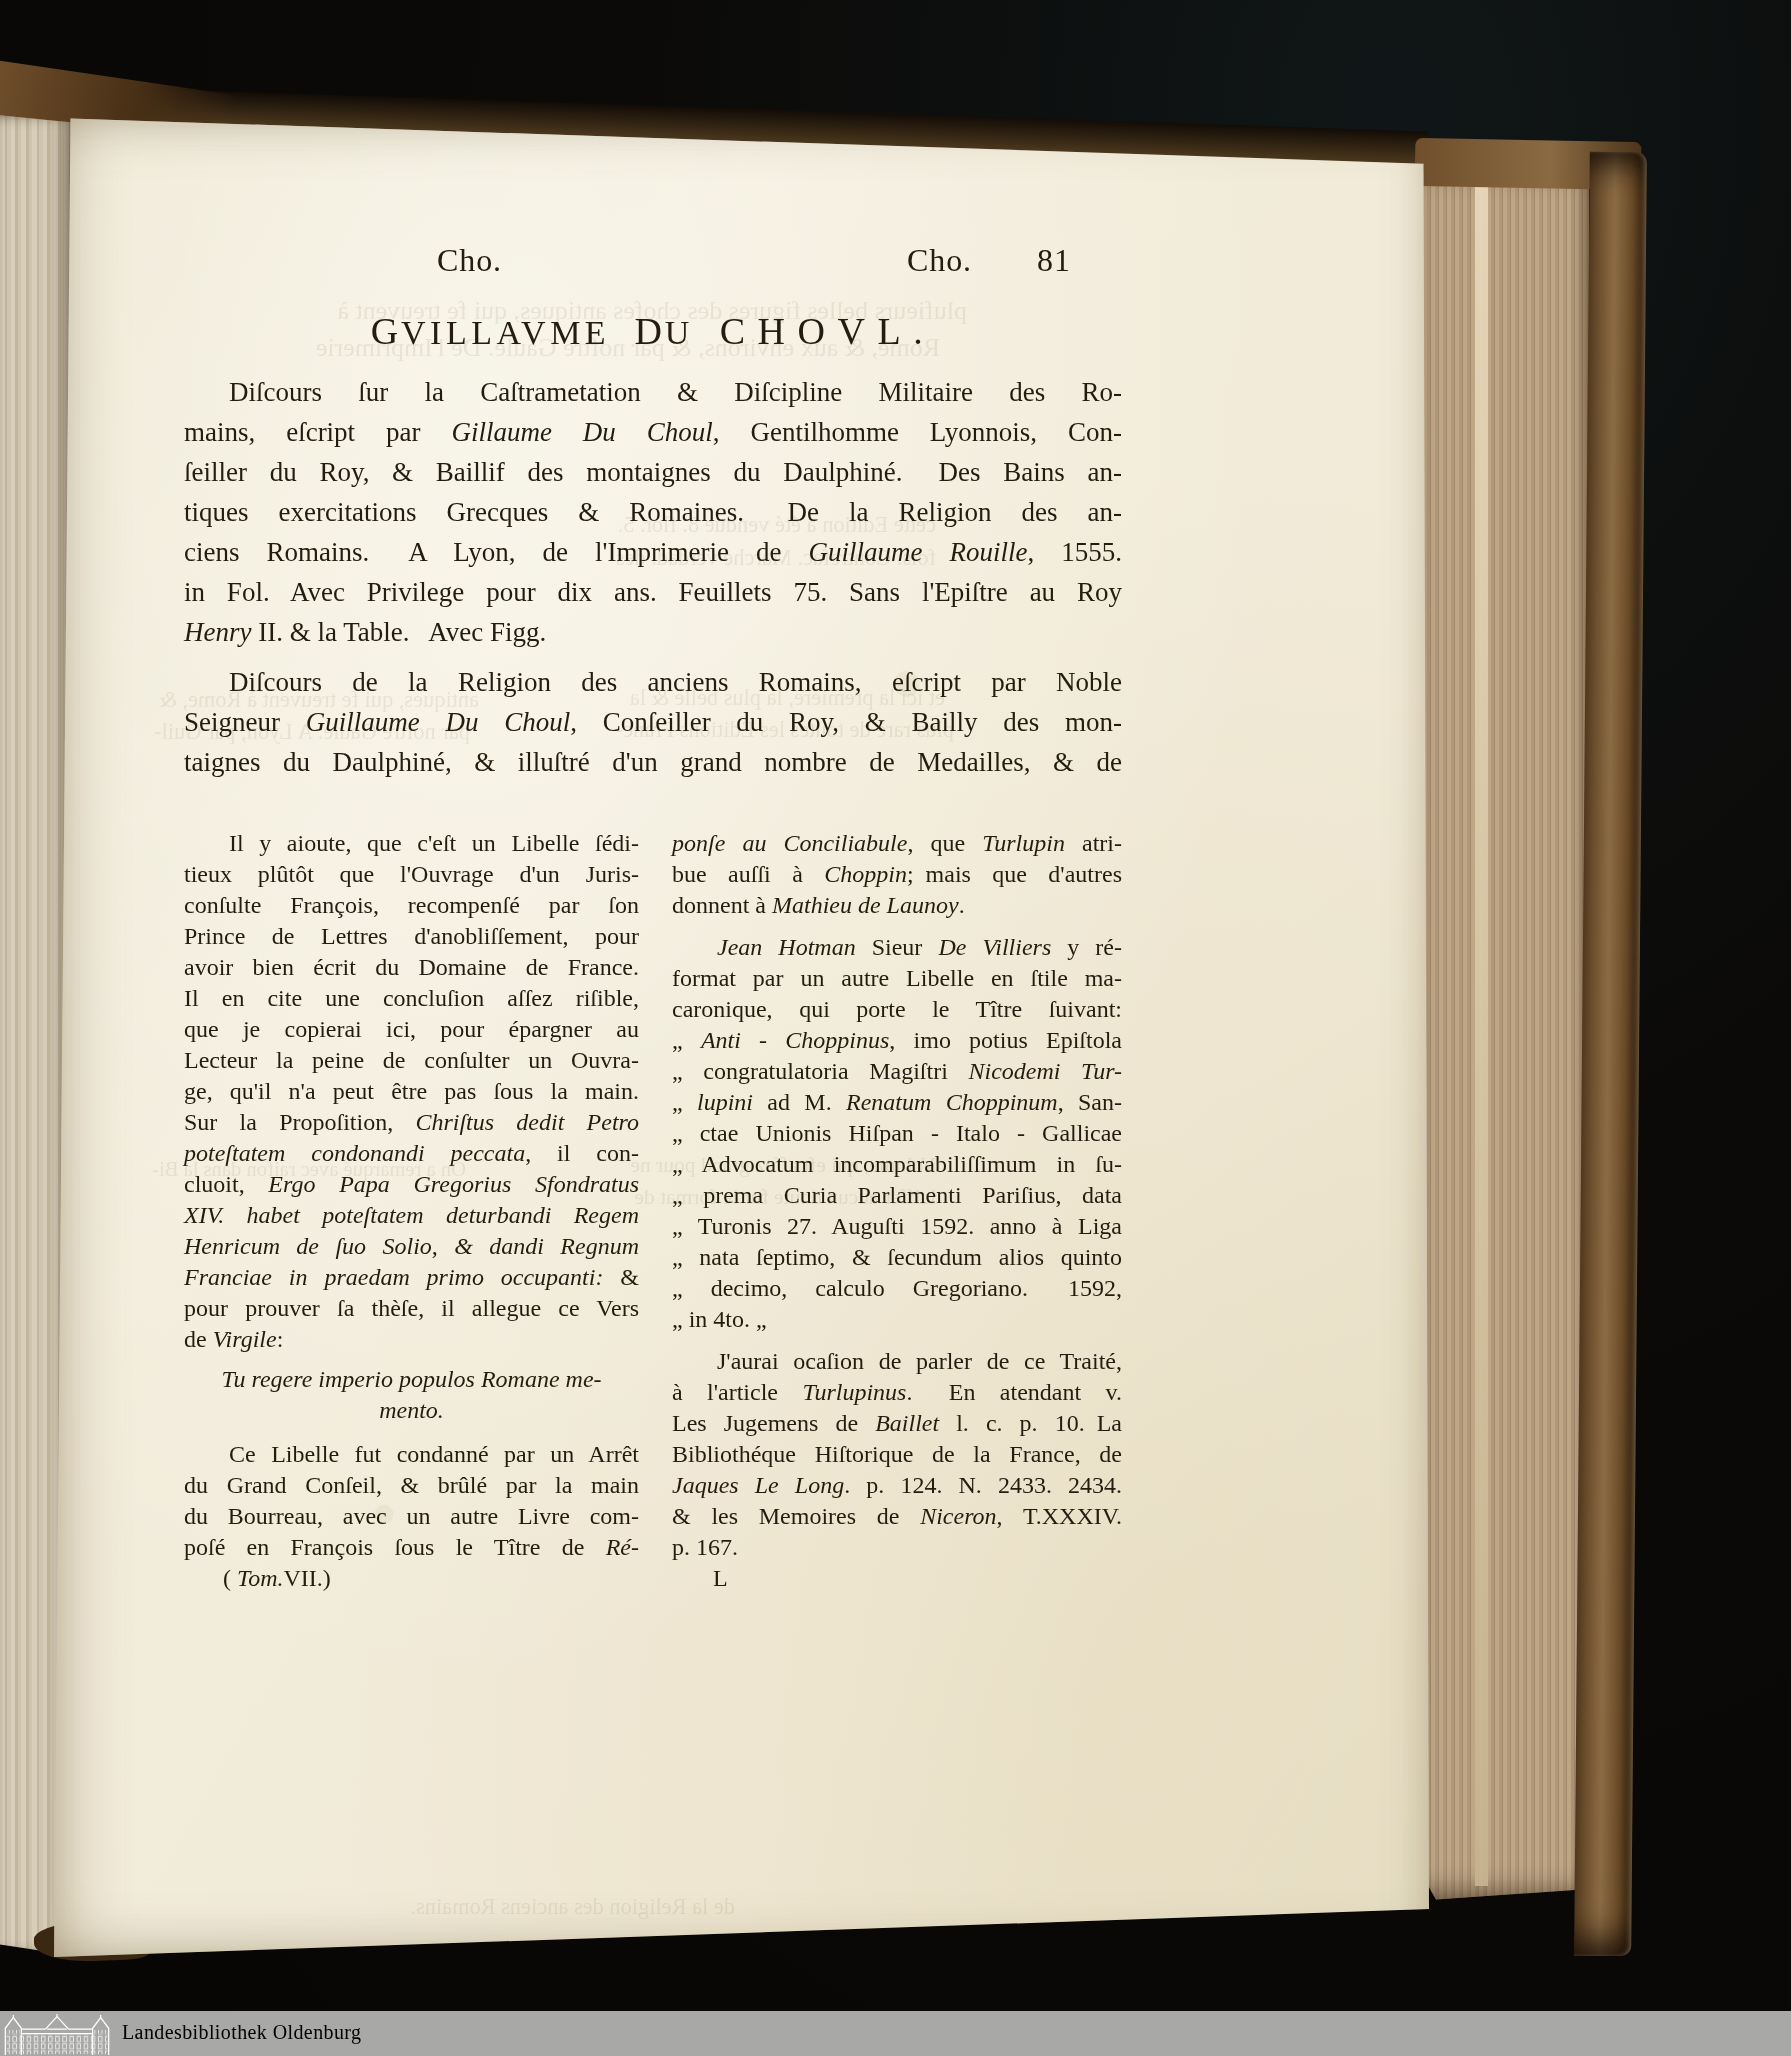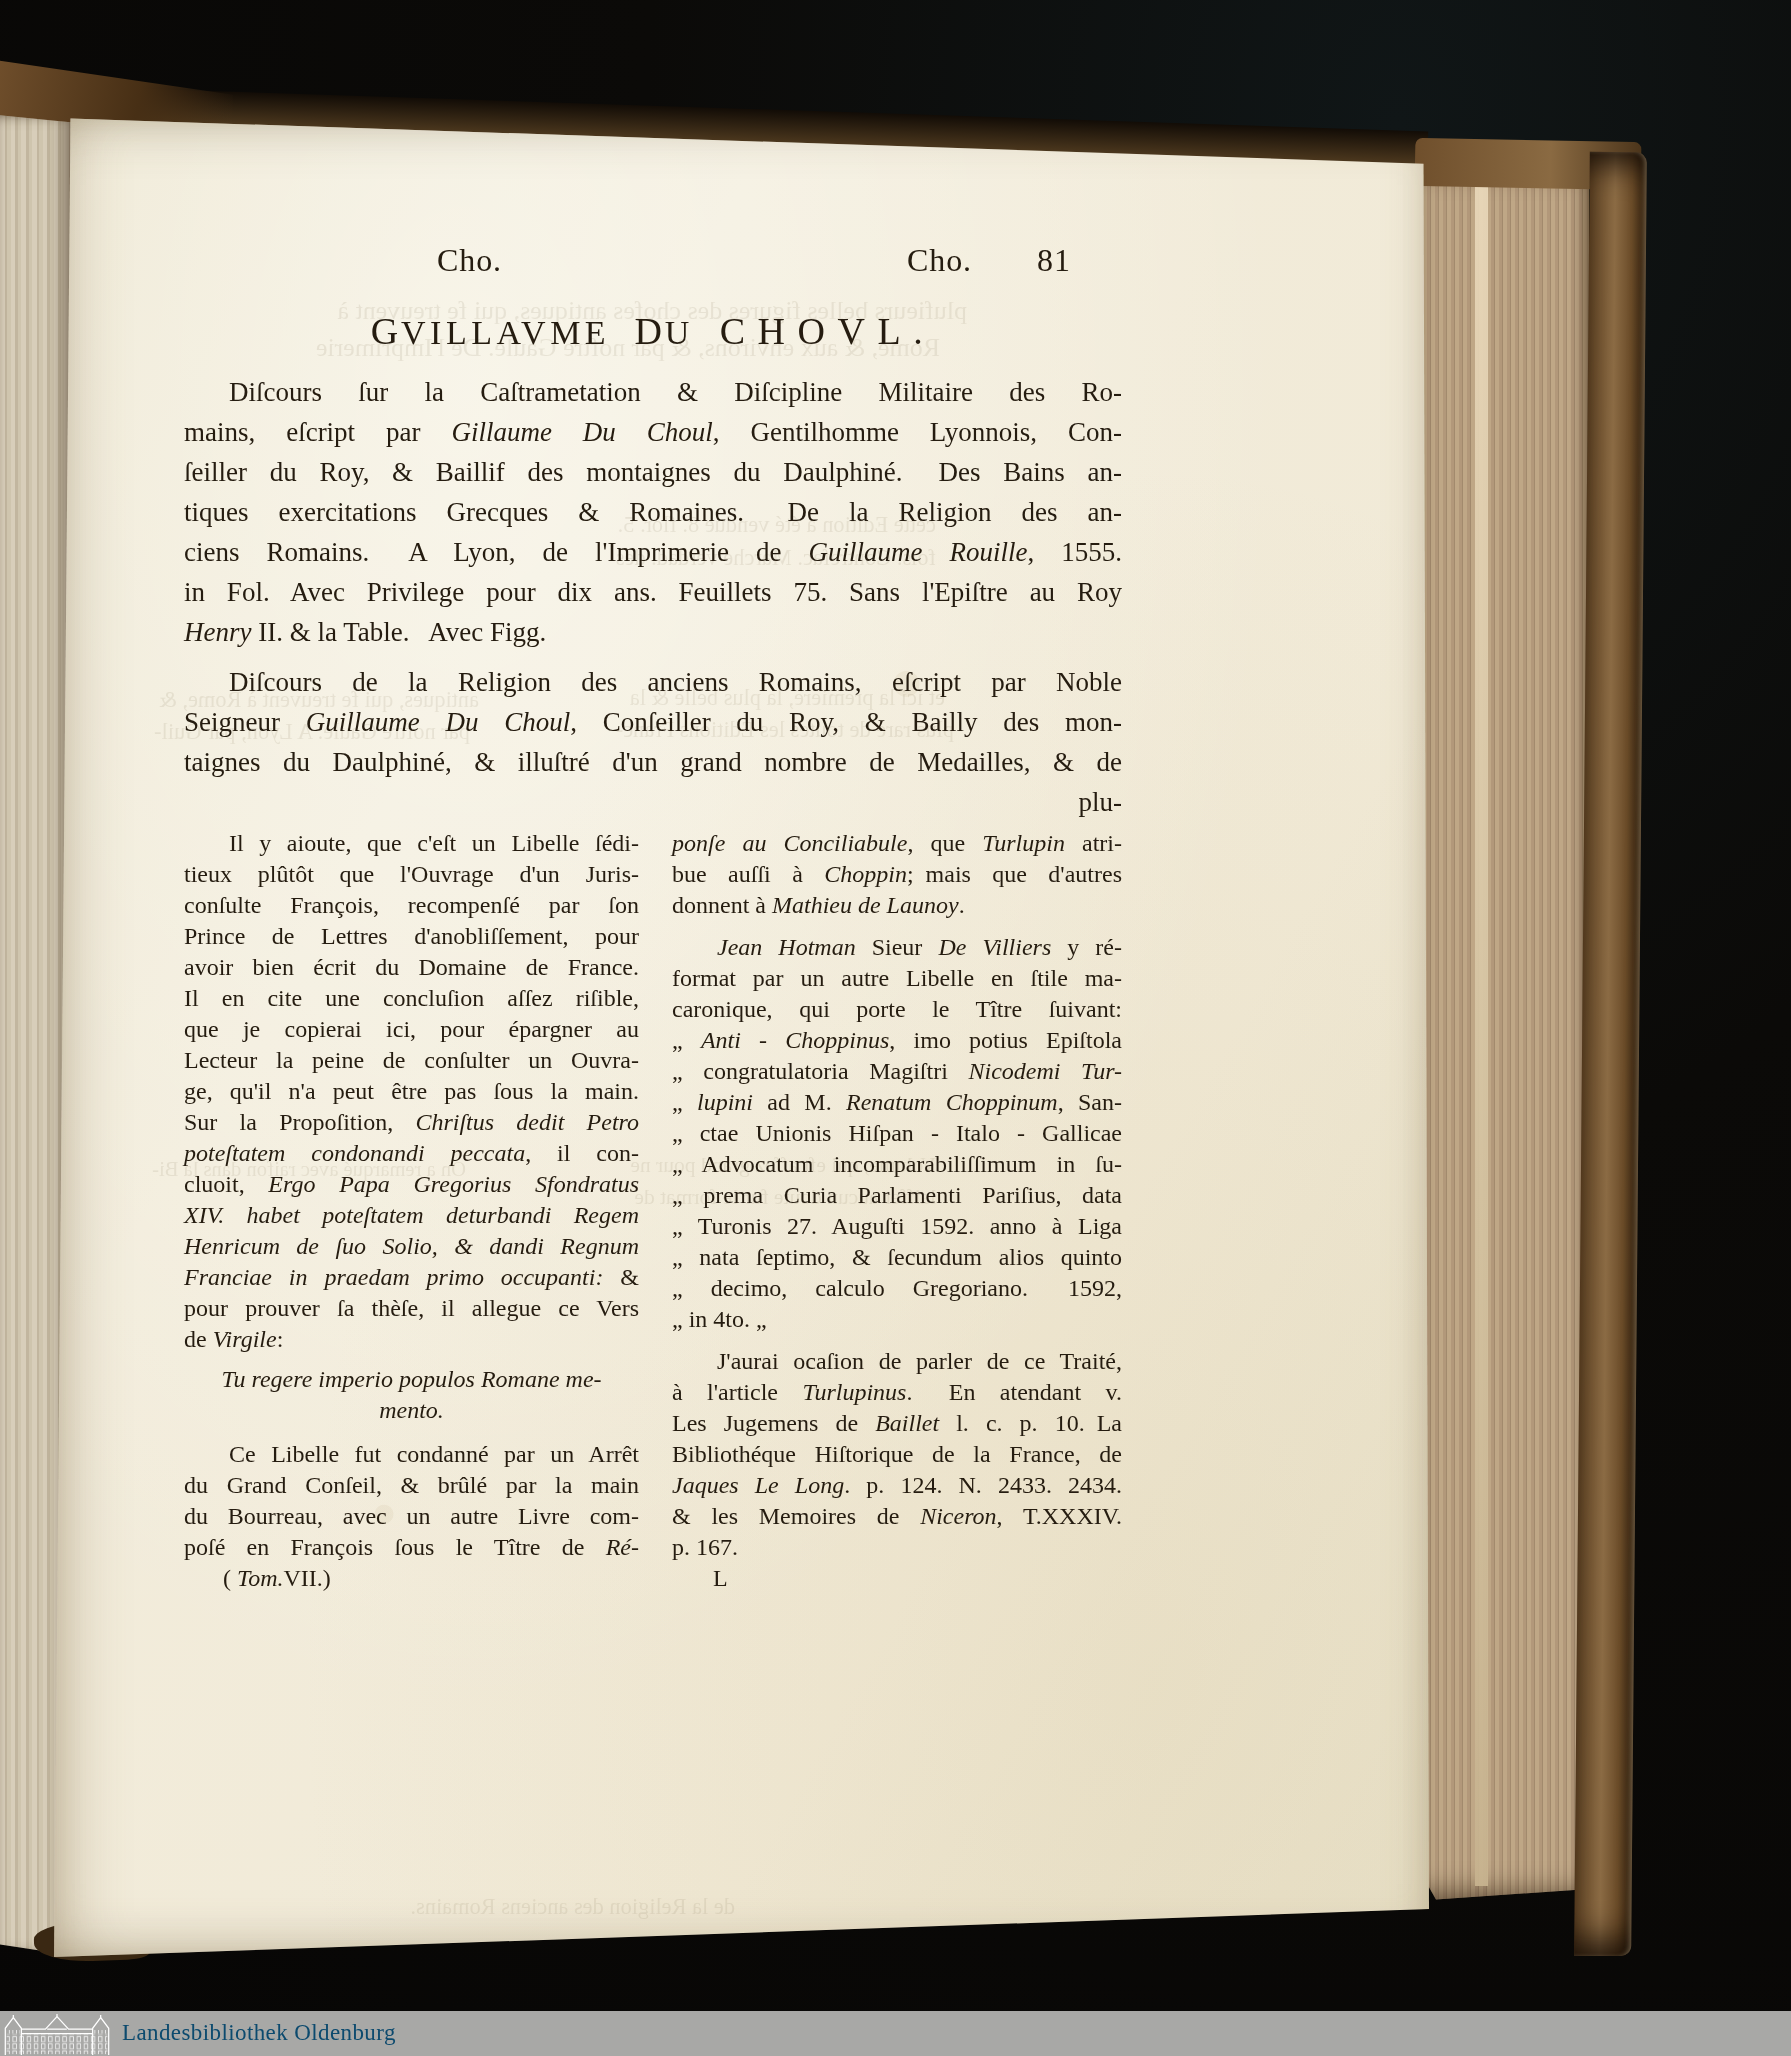--- a/index.html
+++ b/index.html
@@ -62,22 +62,22 @@
   .ln.ind{text-indent:45px;}
   .ln.ind2{text-indent:39px;}
   .ln.nj{text-align-last:left;}
   .ln.ctr{text-align:center;text-align-last:center;}
   .ln.rgt{text-align:right;text-align-last:right;}
   .ln.sig{text-align-last:left;text-indent:41px;}
   .ghost{position:absolute;transform:scaleX(-1);color:#86785a;opacity:.13;filter:blur(0.6px);
     white-space:nowrap;pointer-events:none;}
   
   .caption-bar{position:absolute;left:0;bottom:0;width:100%;height:45px;background:#a8a8a6;}
-  .caption-label{position:absolute;left:122px;top:0;height:45px;line-height:43px;font-size:23px;
-    color:#0c4a6e;letter-spacing:0.4px;}
+  .caption-label{position:absolute;left:122px;top:0;height:45px;line-height:43px;font-size:20px;
+    color:#000000;letter-spacing:0.4px;}
   .logo{position:absolute;left:3.6px;top:2.7px;}
 </style>
 </head>
 <body>
 
 <div class="photo">
 
   <div class="edge-top"></div>
   <div class="edge-left-cap"></div>
   <div class="edge-left"></div>
@@ -117,21 +117,20 @@
           <div class="ln"><span>ſeiller du Roy, &amp; Baillif des montaignes du Daulphiné.  Des Bains an-</span></div>
           <div class="ln"><span>tiques exercitations Grecques &amp; Romaines.  De la Religion des an-</span></div>
           <div class="ln"><span>ciens Romains.  A Lyon, de l'Imprimerie de </span><em>Guillaume Rouille</em><span>, 1555.</span></div>
           <div class="ln"><span>in Fol. Avec Privilege pour dix ans. Feuillets 75. Sans l'Epiſtre au Roy</span></div>
           <div class="ln nj"><em>Henry</em><span> II. &amp; la Table.  Avec Figg.</span></div>
         </div>
       <div class="para2">
           <div class="ln ind"><span>Diſcours de la Religion des anciens Romains, eſcript par Noble</span></div>
           <div class="ln"><span>Seigneur </span><em>Guillaume Du Choul</em><span>, Conſeiller du Roy, &amp; Bailly des mon-</span></div>
           <div class="ln"><span>taignes du Daulphiné, &amp; illuſtré d'un grand nombre de Medailles, &amp; de</span></div>
-          <div class="ln rgt"><span>plu-</span></div>
         </div>
 
       <div class="col col-l">
         <div>
             <div class="ln ind"><span>Il y aioute, que c'eſt un Libelle ſédi-</span></div>
             <div class="ln"><span>tieux plûtôt que l'Ouvrage d'un Juris-</span></div>
             <div class="ln"><span>conſulte François, recompenſé par ſon</span></div>
             <div class="ln"><span>Prince de Lettres d'anobliſſement, pour</span></div>
             <div class="ln"><span>avoir bien écrit du Domaine de France.</span></div>
             <div class="ln"><span>Il en cite une concluſion aſſez riſible,</span></div>

